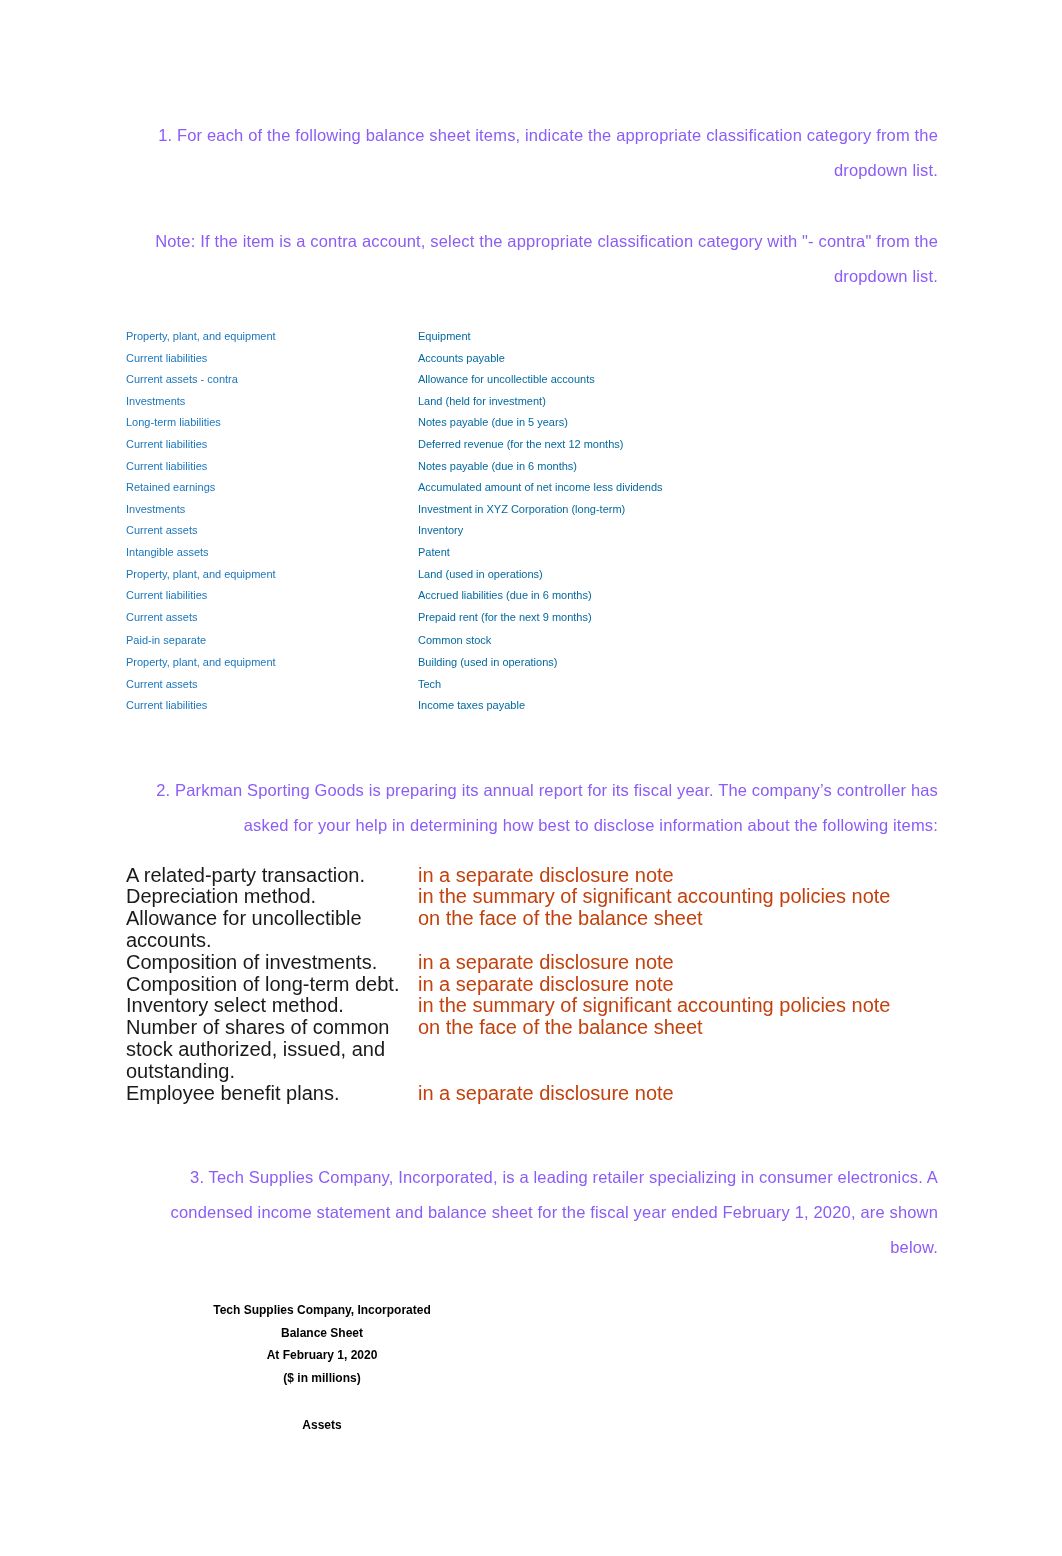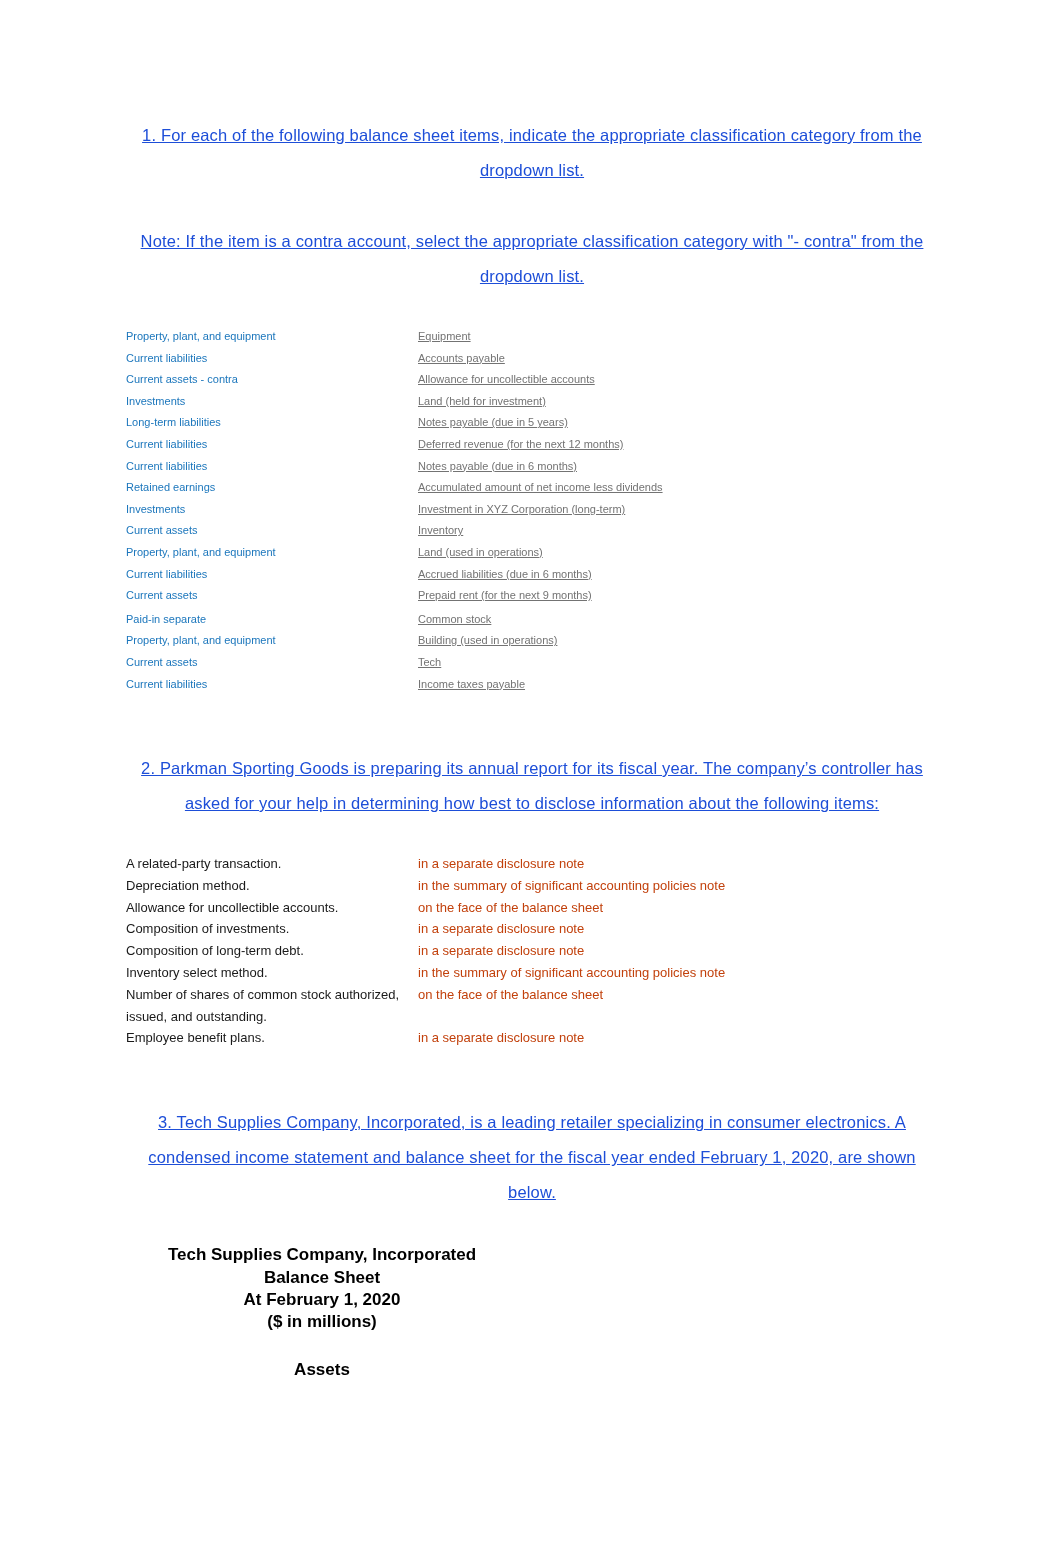--- a/index.html
+++ b/index.html
@@ -25,25 +25,24 @@
     position: absolute;
     left: 126px;
     top: 118px;
     width: 812px;
   }
 
   
   .para {
     font-size: 16.5px;
     line-height: 35px;
-    color: #1d4ed8;
+    color: #8b5cf6;
     margin: 0;
-    text-align: center;
+    text-align: right;
     letter-spacing: 0.01em;
-    text-decoration: underline;
   }
   .para + .para {
     margin-top: 36px;
   }
   .block-gap-xl { height: 56px; }
 
   
   .class-list {
     margin-top: 32px;
     font-size: 11px;
@@ -57,29 +56,28 @@
   .class-row.spaced {
     margin-top: 2px;
   }
   .class-answer {
     width: 292px;
     flex: 0 0 292px;
     color: #1b76bc;
     white-space: nowrap;
   }
   .class-item {
-    color: #737373;
+    color: #0369a1;
     white-space: nowrap;
-    text-decoration: underline;
   }
 
   
   .disc-list {
-    margin-top: 32px;
-    font-size: 13px;
+    margin-top: 22px;
+    font-size: 20px;
     line-height: 21.8px;
   }
   .disc-row {
     display: flex;
     align-items: flex-start;
     min-height: 21.8px;
   }
   .disc-row.two-line {
     align-items: flex-start;
     min-height: 43.6px;
@@ -96,21 +94,21 @@
   .disc-row.two-line .disc-label {
     line-height: 21.8px;
   }
 
   
   .stmt-heading {
     margin-top: 34px;
     width: 392px;
     text-align: center;
     font-weight: bold;
-    font-size: 17px;
+    font-size: 12px;
     line-height: 22.4px;
     color: #000000;
   }
   .stmt-heading .assets-line {
     margin-top: 25px;
   }
 </style>
 </head>
 <body>
 
@@ -153,20 +151,24 @@
         <span class="class-answer">Retained earnings</span>
         <span class="class-item">Accumulated amount of net income less dividends</span>
       </div>
       <div class="class-row">
         <span class="class-answer">Investments</span>
         <span class="class-item">Investment in XYZ Corporation (long-term)</span>
       </div>
       <div class="class-row">
         <span class="class-answer">Current assets</span>
         <span class="class-item">Inventory</span>
+      </div>
+      <div class="class-row">
+        <span class="class-answer">Intangible assets</span>
+        <span class="class-item">Patent</span>
       </div>
       <div class="class-row">
         <span class="class-answer">Property, plant, and equipment</span>
         <span class="class-item">Land (used in operations)</span>
       </div>
       <div class="class-row">
         <span class="class-answer">Current liabilities</span>
         <span class="class-item">Accrued liabilities (due in 6 months)</span>
       </div>
       <div class="class-row">

